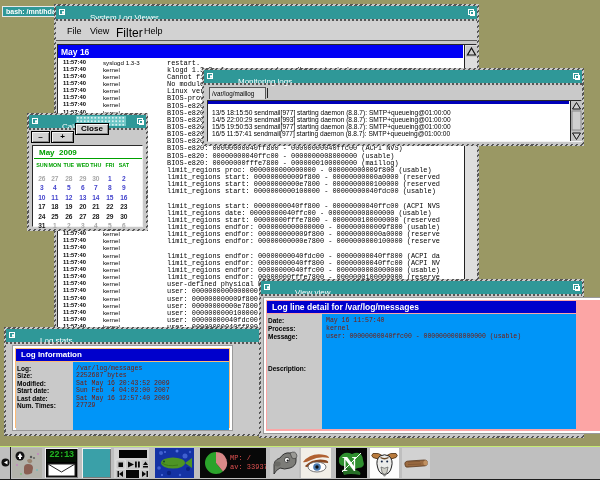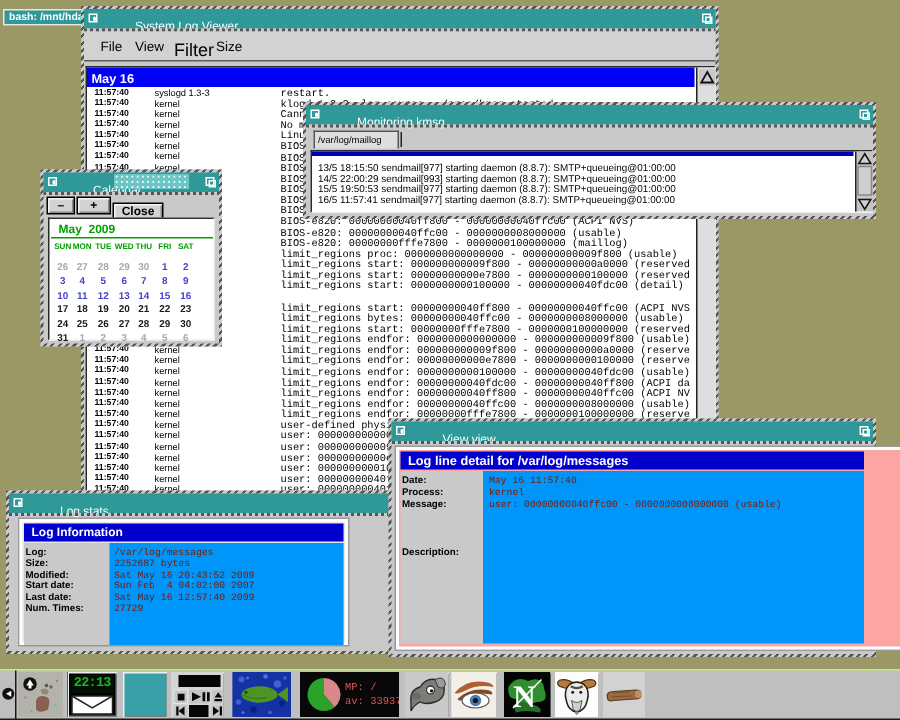--- a/index.html
+++ b/index.html
@@ -16,21 +16,21 @@
    background:#fff; border-radius:50%; }
 .tbm { position:absolute; right:3px; top:2.5px; width:6px; height:6px; border:1px solid #fff; }
 .tbm::after { content:''; position:absolute; left:0.5px; top:1.5px; width:3px; height:3px;
    border:1px solid #fff; }
 .sunk { border-top:1px solid #2a2a2a; border-left:1px solid #2a2a2a;
         border-bottom:1px solid #f2f2f2; border-right:1px solid #f2f2f2; }
 .lrow { position:absolute; left:0; width:405px; height:7.3px; font-size:6.5px; color:#000;
         white-space:pre; }
 .lt { position:absolute; left:5px; top:0; font-weight:bold; font-size:5.8px; }
 .lp { position:absolute; left:45px; top:0; font-size:6.2px; }
-.lm { position:absolute; left:109px; top:0.2px; font-family:"Liberation Mono",monospace; font-size:6.9px;margin-left:20px; }
+.lm { position:absolute; left:109px; top:0.2px; font-family:"Liberation Mono",monospace; font-size:6.9px; }
 .selrow { position:absolute; left:0; width:405px; height:7.4px; background:#b9b9b9; }
 .mrow { position:absolute; left:4px; font-size:6.6px;
         color:#000; white-space:pre; }
 .ch { position:absolute; width:13.7px; text-align:center; font-weight:bold; font-size:5.4px; color:#00a000; }
 .cd { position:absolute; width:13.7px; text-align:center; font-weight:bold; font-size:6.6px; }
 .cd.g { color:#a8a8a8; } .cd.b { color:#4444cc; } .cd.k { color:#1a1a1a; }
 .btn { position:absolute; background:#d2d2d2; border:1px solid #000;
        box-shadow:inset 1px 1px 0 #f4f4f4, inset -1px -1px 0 #8a8a8a;
        font-weight:bold; font-size:8px; text-align:center; color:#000; line-height:10px; }
 .lbl { position:absolute; font-weight:bold; font-size:6.5px; color:#000; white-space:pre; }
@@ -48,21 +48,21 @@
   <div class="tb">
     <div class="tbi" style="background:#2f9898"></div>
     <span class="tbt">System Log Viewer</span>
     <div class="tbm"></div>
   </div>
   <div class="tbd"></div>
   <div style="position:absolute;left:0;top:15px;width:421px;height:20px;background:#d2d2d2;border-bottom:1px solid #5a5a5a">
     <span style="position:absolute;left:11px;top:5px;font-size:9px">File</span>
     <span style="position:absolute;left:34px;top:5px;font-size:9px">View</span>
     <span style="position:absolute;left:60px;top:5px;font-size:12px">Filter</span>
-    <span style="position:absolute;left:88px;top:5px;font-size:9px">Size</span>
+    <span style="position:absolute;left:88px;top:5px;font-size:9px">Help</span>
   </div>
   <div class="sunk" style="position:absolute;left:1px;top:38px;width:420px;height:316px;background:#fff">
 
     <div style="position:absolute;left:0;top:0;width:405px;height:13px;background:#0000f4;color:#fff;font-weight:bold;font-size:8.5px;padding:2px 0 0 3px">May 16</div>
     <div style="position:absolute;left:0px;top:13.5px;width:405px;height:300px;overflow:hidden">
 <div class="lrow" style="top:0.0px"><span class="lt">11:57:40</span><span class="lp">syslogd 1.3-3</span><span class="lm">restart.</span></div>
 <div class="lrow" style="top:7.1px"><span class="lt">11:57:40</span><span class="lp">kernel</span><span class="lm">klogd 1.3-3, log source = /proc/kmsg started.</span></div>
 <div class="lrow" style="top:14.3px"><span class="lt">11:57:40</span><span class="lp">kernel</span><span class="lm">Cannot find map file.</span></div>
 <div class="lrow" style="top:21.5px"><span class="lt">11:57:40</span><span class="lp">kernel</span><span class="lm">No module symbols loaded.</span></div>
 <div class="lrow" style="top:28.6px"><span class="lt">11:57:40</span><span class="lp">kernel</span><span class="lm">Linux version 2.2.19 (root@darkstar.example.net)</span></div>
@@ -72,29 +72,29 @@
 <div class="lrow" style="top:57.2px"><span class="lt">11:57:40</span><span class="lp">kernel</span><span class="lm">BIOS-e820: 000000000009f800 - 00000000000a0000 (reserved)</span></div>
 <div class="lrow" style="top:64.4px"><span class="lt">11:57:40</span><span class="lp">kernel</span><span class="lm">BIOS-e820: 00000000000e7800 - 0000000000100000 (reserved)</span></div>
 <div class="lrow" style="top:71.5px"><span class="lt">11:57:40</span><span class="lp">kernel</span><span class="lm">BIOS-e820: 0000000000100000 - 00000000040fdc00 (usable)</span></div>
 <div class="lrow" style="top:78.7px"><span class="lt">11:57:40</span><span class="lp">kernel</span><span class="lm">BIOS-e820: 00000000040fdc00 - 00000000040ff800 (ACPI data)</span></div>
 <div class="lrow" style="top:85.8px"><span class="lt">11:57:40</span><span class="lp">kernel</span><span class="lm">BIOS-e820: 00000000040ff800 - 00000000040ffc00 (ACPI NVS)</span></div>
 <div class="lrow" style="top:93.0px"><span class="lt">11:57:40</span><span class="lp">kernel</span><span class="lm">BIOS-e820: 00000000040ffc00 - 0000000008000000 (usable)</span></div>
 <div class="lrow" style="top:100.1px"><span class="lt">11:57:40</span><span class="lp">kernel</span><span class="lm">BIOS-e820: 00000000fffe7800 - 0000000100000000 (maillog)</span></div>
 <div class="lrow" style="top:107.2px"><span class="lt">11:57:40</span><span class="lp">kernel</span><span class="lm">limit_regions proc: 0000000000000000 - 000000000009f800 (usable)</span></div>
 <div class="lrow" style="top:114.4px"><span class="lt">11:57:40</span><span class="lp">kernel</span><span class="lm">limit_regions start: 000000000009f800 - 00000000000a0000 (reserved</span></div>
 <div class="lrow" style="top:121px"><span class="lt">11:57:40</span><span class="lp">kernel</span><span class="lm">limit_regions start: 00000000000e7800 - 0000000000100000 (reserved</span></div>
-<div class="lrow" style="top:128.7px"><span class="lt">11:57:40</span><span class="lp">kernel</span><span class="lm">limit_regions start: 0000000000100000 - 00000000040fdc00 (detail)</span></div>
+<div class="lrow" style="top:128.7px"><span class="lt">11:57:40</span><span class="lp">kernel</span><span class="lm">limit_regions start: 0000000000100000 - 00000000040fdc00 (usable)</span></div>
 <div class="lrow" style="top:135.9px"><span class="lt">11:57:40</span><span class="lp">kernel</span></div>
 <div class="lrow" style="top:143.0px"><span class="lt">11:57:40</span><span class="lp">kernel</span><span class="lm">limit_regions start: 00000000040ff800 - 00000000040ffc00 (ACPI NVS</span></div>
-<div class="lrow" style="top:150.2px"><span class="lt">11:57:40</span><span class="lp">kernel</span><span class="lm">limit_regions bytes: 00000000040ffc00 - 0000000008000000 (usable)</span></div>
+<div class="lrow" style="top:150.2px"><span class="lt">11:57:40</span><span class="lp">kernel</span><span class="lm">limit_regions date: 00000000040ffc00 - 0000000008000000 (usable)</span></div>
 <div class="lrow" style="top:157.3px"><span class="lt">11:57:40</span><span class="lp">kernel</span><span class="lm">limit_regions start: 00000000fffe7800 - 0000000100000000 (reserved</span></div>
 <div class="lrow" style="top:164.5px"><span class="lt">11:57:40</span><span class="lp">kernel</span><span class="lm">limit_regions endfor: 0000000000000000 - 000000000009f800 (usable)</span></div>
 <div class="lrow" style="top:171.6px"><span class="lt">11:57:40</span><span class="lp">kernel</span><span class="lm">limit_regions endfor: 000000000009f800 - 00000000000a0000 (reserve</span></div>
 <div class="lrow" style="top:178.8px"><span class="lt">11:57:40</span><span class="lp">kernel</span><span class="lm">limit_regions endfor: 00000000000e7800 - 0000000000100000 (reserve</span></div>
-<div class="lrow" style="top:185.9px"><span class="lt">11:57:40</span><span class="lp">kernel</span><span class="lm">limit_regions endfor: 0000000000100000 - 00000000040fdc00 (usable)</span></div>
+<div class="lrow" style="top:185.9px"><span class="lt">11:57:40</span><span class="lp">kernel</span></div>
 <div class="lrow" style="top:193.1px"><span class="lt">11:57:40</span><span class="lp">kernel</span><span class="lm">limit_regions endfor: 00000000040fdc00 - 00000000040ff800 (ACPI da</span></div>
 <div class="lrow" style="top:200.2px"><span class="lt">11:57:40</span><span class="lp">kernel</span><span class="lm">limit_regions endfor: 00000000040ff800 - 00000000040ffc00 (ACPI NV</span></div>
 <div class="lrow" style="top:207.4px"><span class="lt">11:57:40</span><span class="lp">kernel</span><span class="lm">limit_regions endfor: 00000000040ffc00 - 0000000008000000 (usable)</span></div>
 <div class="lrow" style="top:214.5px"><span class="lt">11:57:40</span><span class="lp">kernel</span><span class="lm">limit_regions endfor: 00000000fffe7800 - 0000000100000000 (reserve</span></div>
 <div class="lrow" style="top:221.7px"><span class="lt">11:57:40</span><span class="lp">kernel</span><span class="lm">user-defined physical RAM map:</span></div>
 <div class="lrow" style="top:228.8px"><span class="lt">11:57:40</span><span class="lp">kernel</span><span class="lm">user: 0000000000000000 - 000000000009f800 (usable)</span></div>
 <div class="lrow" style="top:236.0px"><span class="lt">11:57:40</span><span class="lp">kernel</span><span class="lm">user: 000000000009f800 - 00000000000a0000 (reserved)</span></div>
 <div class="lrow" style="top:243.1px"><span class="lt">11:57:40</span><span class="lp">kernel</span><span class="lm">user: 00000000000e7800 - 0000000000100000 (reserved)</span></div>
 <div class="lrow" style="top:250.2px"><span class="lt">11:57:40</span><span class="lp">kernel</span><span class="lm">user: 0000000000100000 - 00000000040fdc00 (usable)</span></div>
 <div class="lrow" style="top:257.4px"><span class="lt">11:57:40</span><span class="lp">kernel</span><span class="lm">user: 00000000040fdc00 - 00000000040ff800 (ACPI data)</span></div>
@@ -119,21 +119,21 @@
   <div class="tb">
     <div class="tbi" style="background:#2f9898"></div>
     <span class="tbt" style="left:13px">Calendar</span>
     <div style="position:absolute;left:47px;top:1px;width:50px;height:10px;background:#6cc6c6;
       background-image:radial-gradient(#ffffff 24%,rgba(0,0,0,0) 28%);background-size:3.5px 3.5px"></div>
     <div class="tbm"></div>
   </div>
   <div class="tbd"></div>
   <div class="btn" style="left:2px;top:16px;width:19px;height:12px">–</div>
   <div class="btn" style="left:22px;top:16px;width:23px;height:12px">+</div>
-  <div class="btn" style="left:46px;top:20px;width:34px;height:12px">Close</div>
+  <div class="btn" style="left:46px;top:8px;width:34px;height:12px">Close</div>
   <div class="sunk" style="position:absolute;left:3px;top:30px;width:111px;height:82px;background:#fff">
     <div style="position:absolute;left:6px;top:1.5px;color:#00a000;font-weight:bold;font-size:8px;white-space:pre">May  2009</div>
     <div style="position:absolute;left:1px;top:11.5px;width:108px;height:1px;background:#00a000"></div>
     <div style="position:absolute;left:0;top:15.5px;width:110px;height:8px">
         <span style="left:2px" class="ch">SUN</span>
         <span style="left:15px" class="ch">MON</span>
         <span style="left:29px" class="ch">TUE</span>
         <span style="left:43px" class="ch">WED</span>
         <span style="left:56px" class="ch">THU</span>
         <span style="left:70px" class="ch">FRI</span>
@@ -180,21 +180,21 @@
 <span class="cd g" style="left:43px;top:76.0px">3</span>
 <span class="cd g" style="left:56px;top:76.0px">4</span>
 <span class="cd g" style="left:70px;top:76.0px">5</span>
 <span class="cd g" style="left:84px;top:76.0px">6</span>
   </div>
 </div>
 
 <div class="win" id="mon" style="left:202px;top:68px;width:382px;height:78px">
   <div class="tb">
     <div class="tbi" style="background:#2f9898"></div>
-    <span class="tbt">Monitoring kmsg..</span>
+    <span class="tbt">Monitoring logs..</span>
     <div class="tbm"></div>
   </div>
   <div class="tbd"></div>
   <div style="position:absolute;left:5px;top:17px;width:57px;height:12px;background:#dedede;border:1px solid #555;border-bottom:none;font-size:6.3px;padding:2px 0 0 2px;white-space:pre">/var/log/maillog</div>
   <div style="position:absolute;left:63px;top:18px;width:1px;height:10px;background:#222"></div>
   <div class="sunk" style="position:absolute;left:3px;top:30px;width:375px;height:42px;background:#fff">
     <div style="position:absolute;left:0;top:0;width:361px;height:3px;background:#0000b8"></div>
     <div style="position:absolute;left:0;top:3px;width:361px;height:37px;overflow:hidden">
 <div class="mrow" style="top:4.5px">13/5 18:15:50 sendmail[977] starting daemon (8.8.7): SMTP+queueing@01:00:00</div>
 <div class="mrow" style="top:11.8px">14/5 22:00:29 sendmail[993] starting daemon (8.8.7): SMTP+queueing@01:00:00</div>
@@ -211,21 +211,21 @@
   </div>
 </div>
 
 <div class="win" id="stats" style="left:4px;top:327px;width:273px;height:109px">
   <div class="tb">
     <div class="tbi" style="background:#2f9898"></div>
     <span class="tbt">Log stats</span>
     <div class="tbm"></div>
   </div>
   <div class="tbd"></div>
-  <div style="position:absolute;left:7px;top:17px;width:219px;height:84px;background:#e5e5e5;border:2px solid #fff;box-shadow:0 0 0 1px #999">
+  <div style="position:absolute;left:7px;top:17px;width:219px;height:84px;background:#fdba74;border:2px solid #fff;box-shadow:0 0 0 1px #999">
     <div class="bluehdr" style="left:1px;top:1px;width:213px;height:12px;padding:1px 0 0 5px">Log Information</div>
     <div style="position:absolute;left:1px;top:14px;width:213px;height:68px;background:#c9c9c9">
       <div style="position:absolute;left:57px;top:0;width:156px;height:68px;background:#0095f8"></div>
       <div class="lbl" style="left:1px;top:3px">Log:</div>
       <div class="lbl" style="left:1px;top:10.4px">Size:</div>
       <div class="lbl" style="left:1px;top:17.8px">Modified:</div>
       <div class="lbl" style="left:1px;top:25.2px">Start date:</div>
       <div class="lbl" style="left:1px;top:32.6px">Last date:</div>
       <div class="lbl" style="left:1px;top:40px">Num. Times:</div>
       <div class="val" style="left:60px;top:3px">/var/log/messages</div>

